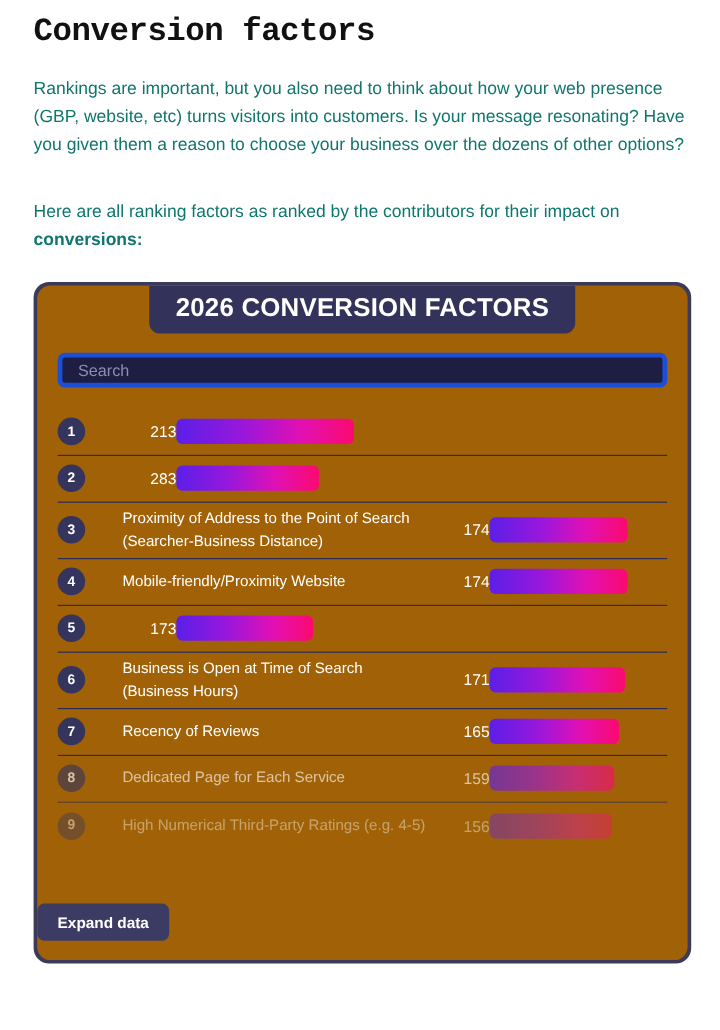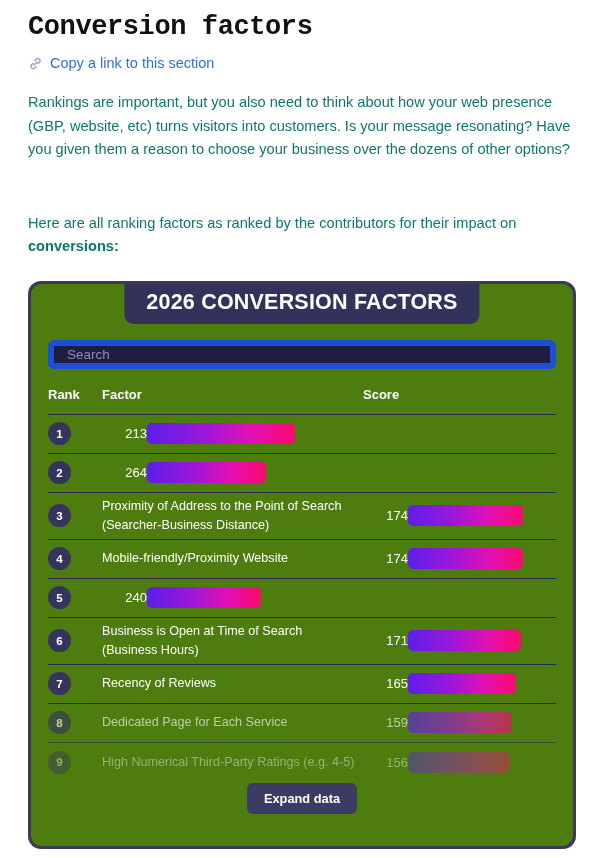--- a/index.html
+++ b/index.html
@@ -44,34 +44,34 @@
     cursor: pointer;
   }
 
   .body-para {
     font-size: 14.6px;
     line-height: 23.5px;
     color: #0f766e;
     margin-top: 19px;
     max-width: 545px;
   }
-  .body-para.second { margin-top: 50px; }
+  .body-para.second { margin-top: 32px; }
   .body-para b { font-weight: bold; }
 
   
   .widget-outer {
     margin: 22px 0 0 0;
     background: #3b3a59;
     border-radius: 13px;
     padding: 3px;
     width: 548px;
     height: 568px;
   }
   .widget {
-    background: #4d7c0f;
+    background: #a16207;
     border-radius: 11px;
     width: 100%;
     height: 100%;
     position: relative;
     overflow: hidden;
     font-family: "Liberation Sans", sans-serif;
   }
 
   .widget-title-tab {
     position: absolute;
@@ -89,21 +89,21 @@
     white-space: nowrap;
   }
 
   .search-box {
     position: absolute;
     top: 56px;
     left: 17px;
     right: 17px;
     height: 29px;
     background: #1d1e42;
-    border: 6px solid #1d4ed8;
+    border: 4px solid #1d4ed8;
     border-radius: 6px;
     display: flex;
     align-items: center;
     padding: 0 11px;
   }
   .search-box input {
     background: transparent;
     border: none;
     outline: none;
     width: 100%;
@@ -171,89 +171,73 @@
     background: linear-gradient(90deg, #5b1fe8 0%, #9a17db 38%, #e110b4 70%, #fb0a6e 100%);
   }
 
   
   .trow.fade1 { opacity: 0.62; }
   .trow.fade2 { opacity: 0.40; }
 
   .expand-wrap {
     position: absolute;
     left: 0; right: 0;
-    bottom: 32px;
-    display: flex;
-    justify-content: center;
+    bottom: 16px;
+    display: flex;
+    justify-content: flex-start;
   }
   .expand-btn {
     background: #3c3b63;
     color: #ffffff;
     border: none;
     border-radius: 6px;
     font-size: 12.8px;
     font-weight: bold;
     padding: 8px 17px;
     cursor: pointer;
     font-family: "Liberation Sans", sans-serif;
   }
 </style>
 </head>
 <body>
 
 <div class="page">
 
   <h1 class="page-title">Conversion factors</h1>
 
-  <div class="copy-link-row">
-    <span class="link-icon">
-      <svg viewBox="0 0 24 24" width="15" height="15" fill="none" stroke="currentColor" stroke-width="2" stroke-linecap="round">
-        <path d="M9.5 14.5 L14.5 9.5"></path>
-        <path d="M11 7.2 L13.2 5 a3.6 3.6 0 0 1 5.1 5.1 L16.1 12.3"></path>
-        <path d="M12.9 16.8 L10.8 19 a3.6 3.6 0 0 1 -5.1 -5.1 L7.9 11.7"></path>
-      </svg>
-    </span>
-    <span class="copy-link-text">Copy a link to this section</span>
-  </div>
 
   <p class="body-para">Rankings are important, but you also need to think about how your web presence (GBP, website, etc) turns visitors into customers. Is your message resonating? Have you given them a reason to choose your business over the dozens of other options?</p>
 
   <p class="body-para second"><span>Here are all ranking factors as ranked by the contributors for their impact on </span><b>conversions:</b></p>
 
   <div class="widget-outer">
     <div class="widget">
 
       <div class="widget-title-tab">2026 CONVERSION FACTORS</div>
 
       <div class="search-box">
         <input type="text" placeholder="Search" style="">
       </div>
 
       <div class="table">
-        <div class="thead">
-          <div class="col-rank">Rank</div>
-          <div class="col-factor">Factor</div>
-          <div class="col-score">Score</div>
-          <div class="col-bar"></div>
-        </div>
         <div id="rows-container">
             <div class="trow">
               <div class="col-rank">
                 <div class="rank-badge">1</div>
               </div>
               <div class="col-score score-text">213</div>
               <div class="col-bar bar-track">
                 <div class="bar-fill" style="width: 100%;"></div>
               </div>
             </div>
             <div class="trow">
               <div class="col-rank">
                 <div class="rank-badge">2</div>
               </div>
-              <div class="col-score score-text">264</div>
+              <div class="col-score score-text">283</div>
               <div class="col-bar bar-track">
                 <div class="bar-fill" style="width: 80.3%;"></div>
               </div>
             </div>
             <div class="trow">
               <div class="col-rank">
                 <div class="rank-badge">3</div>
               </div>
               <div class="col-factor">
                 <div class="factor-text">Proximity of Address to the Point of Search (Searcher-Business Distance)</div>
@@ -272,21 +256,21 @@
               </div>
               <div class="col-score score-text">174</div>
               <div class="col-bar bar-track">
                 <div class="bar-fill" style="width: 77.8%;"></div>
               </div>
             </div>
             <div class="trow">
               <div class="col-rank">
                 <div class="rank-badge">5</div>
               </div>
-              <div class="col-score score-text">240</div>
+              <div class="col-score score-text">173</div>
               <div class="col-bar bar-track">
                 <div class="bar-fill" style="width: 77.3%;"></div>
               </div>
             </div>
             <div class="trow">
               <div class="col-rank">
                 <div class="rank-badge">6</div>
               </div>
               <div class="col-factor">
                 <div class="factor-text">Business is Open at Time of Search (Business Hours)</div>

